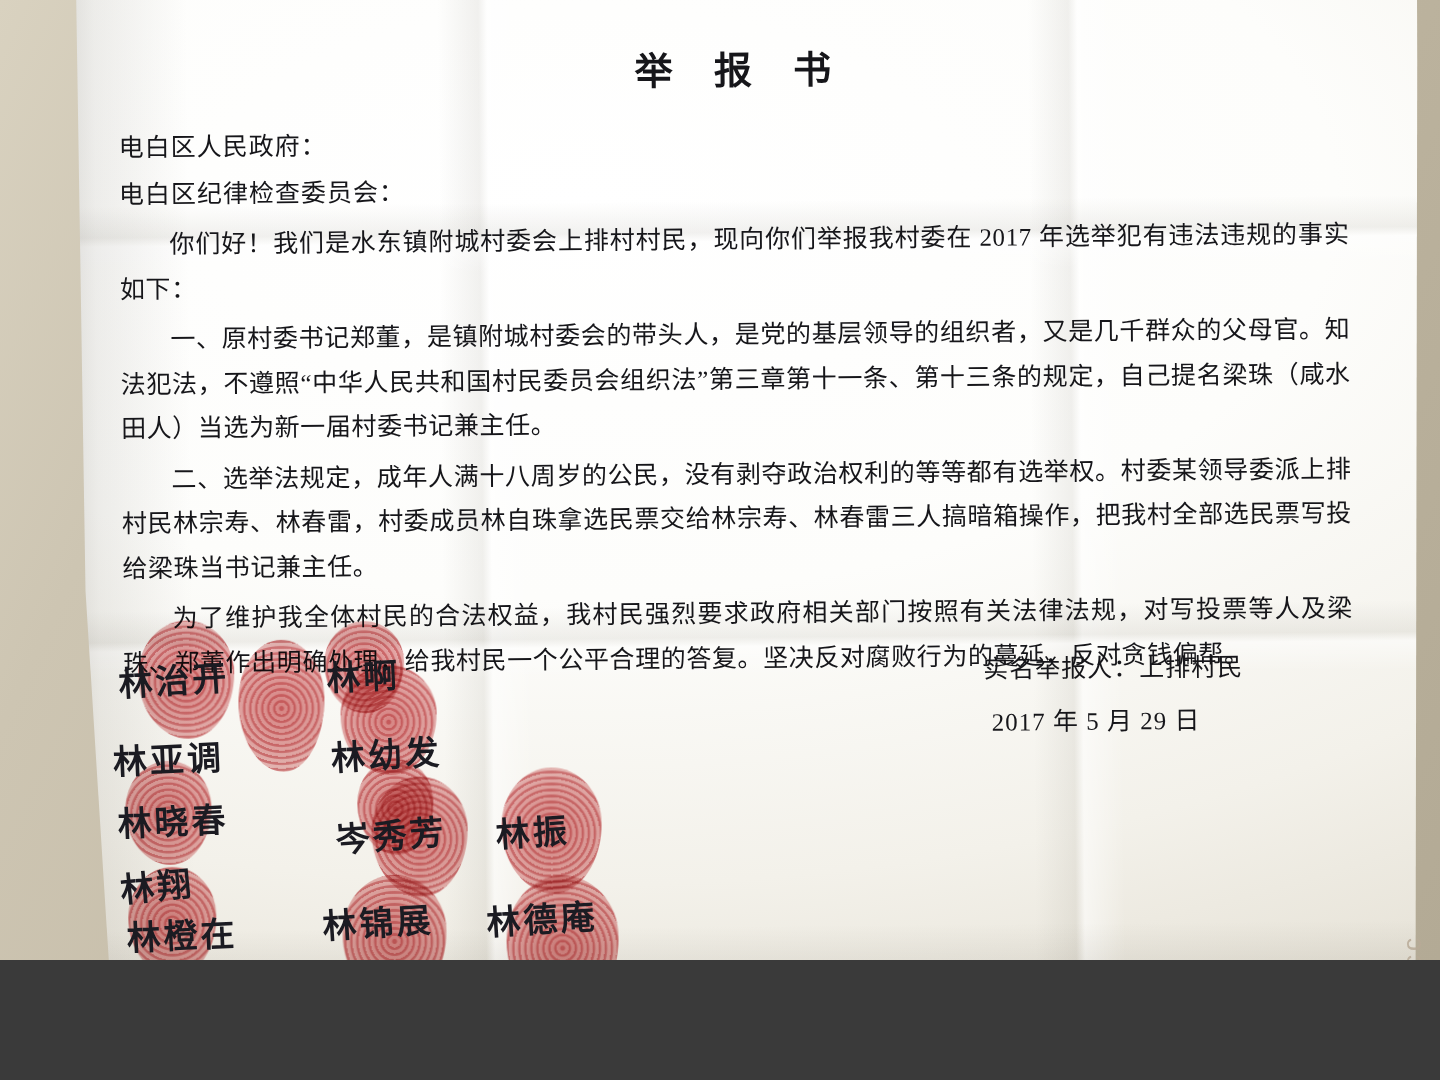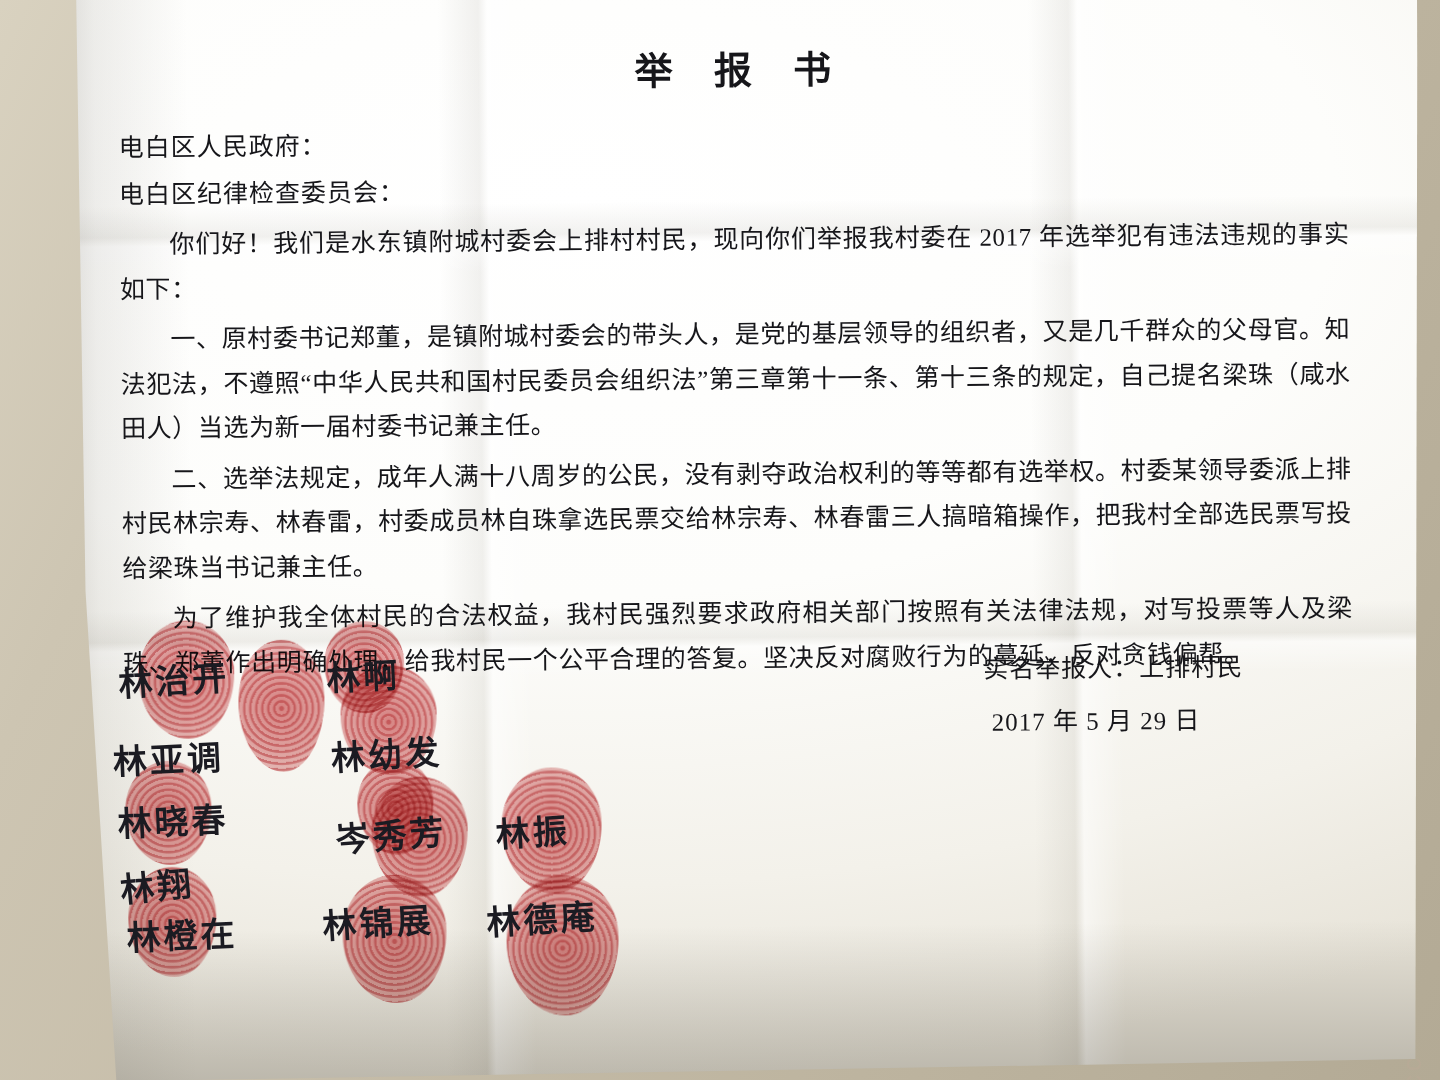--- a/index.html
+++ b/index.html
@@ -4,21 +4,21 @@
 <title>举报书</title>
 <style>
   html, body {
     margin: 0;
     padding: 0;
     background: #3a3a3a;
   }
   #page {
     position: relative;
     width: 1440px;
-    height: 1080px;
+    height: 960px;
     overflow: hidden;
     background: #cfc6b4;
     font-family: "Liberation Serif", "DejaVu Serif", serif;
   }
 
   
   .desk {
     position: absolute;
     inset: 0;
     background:

